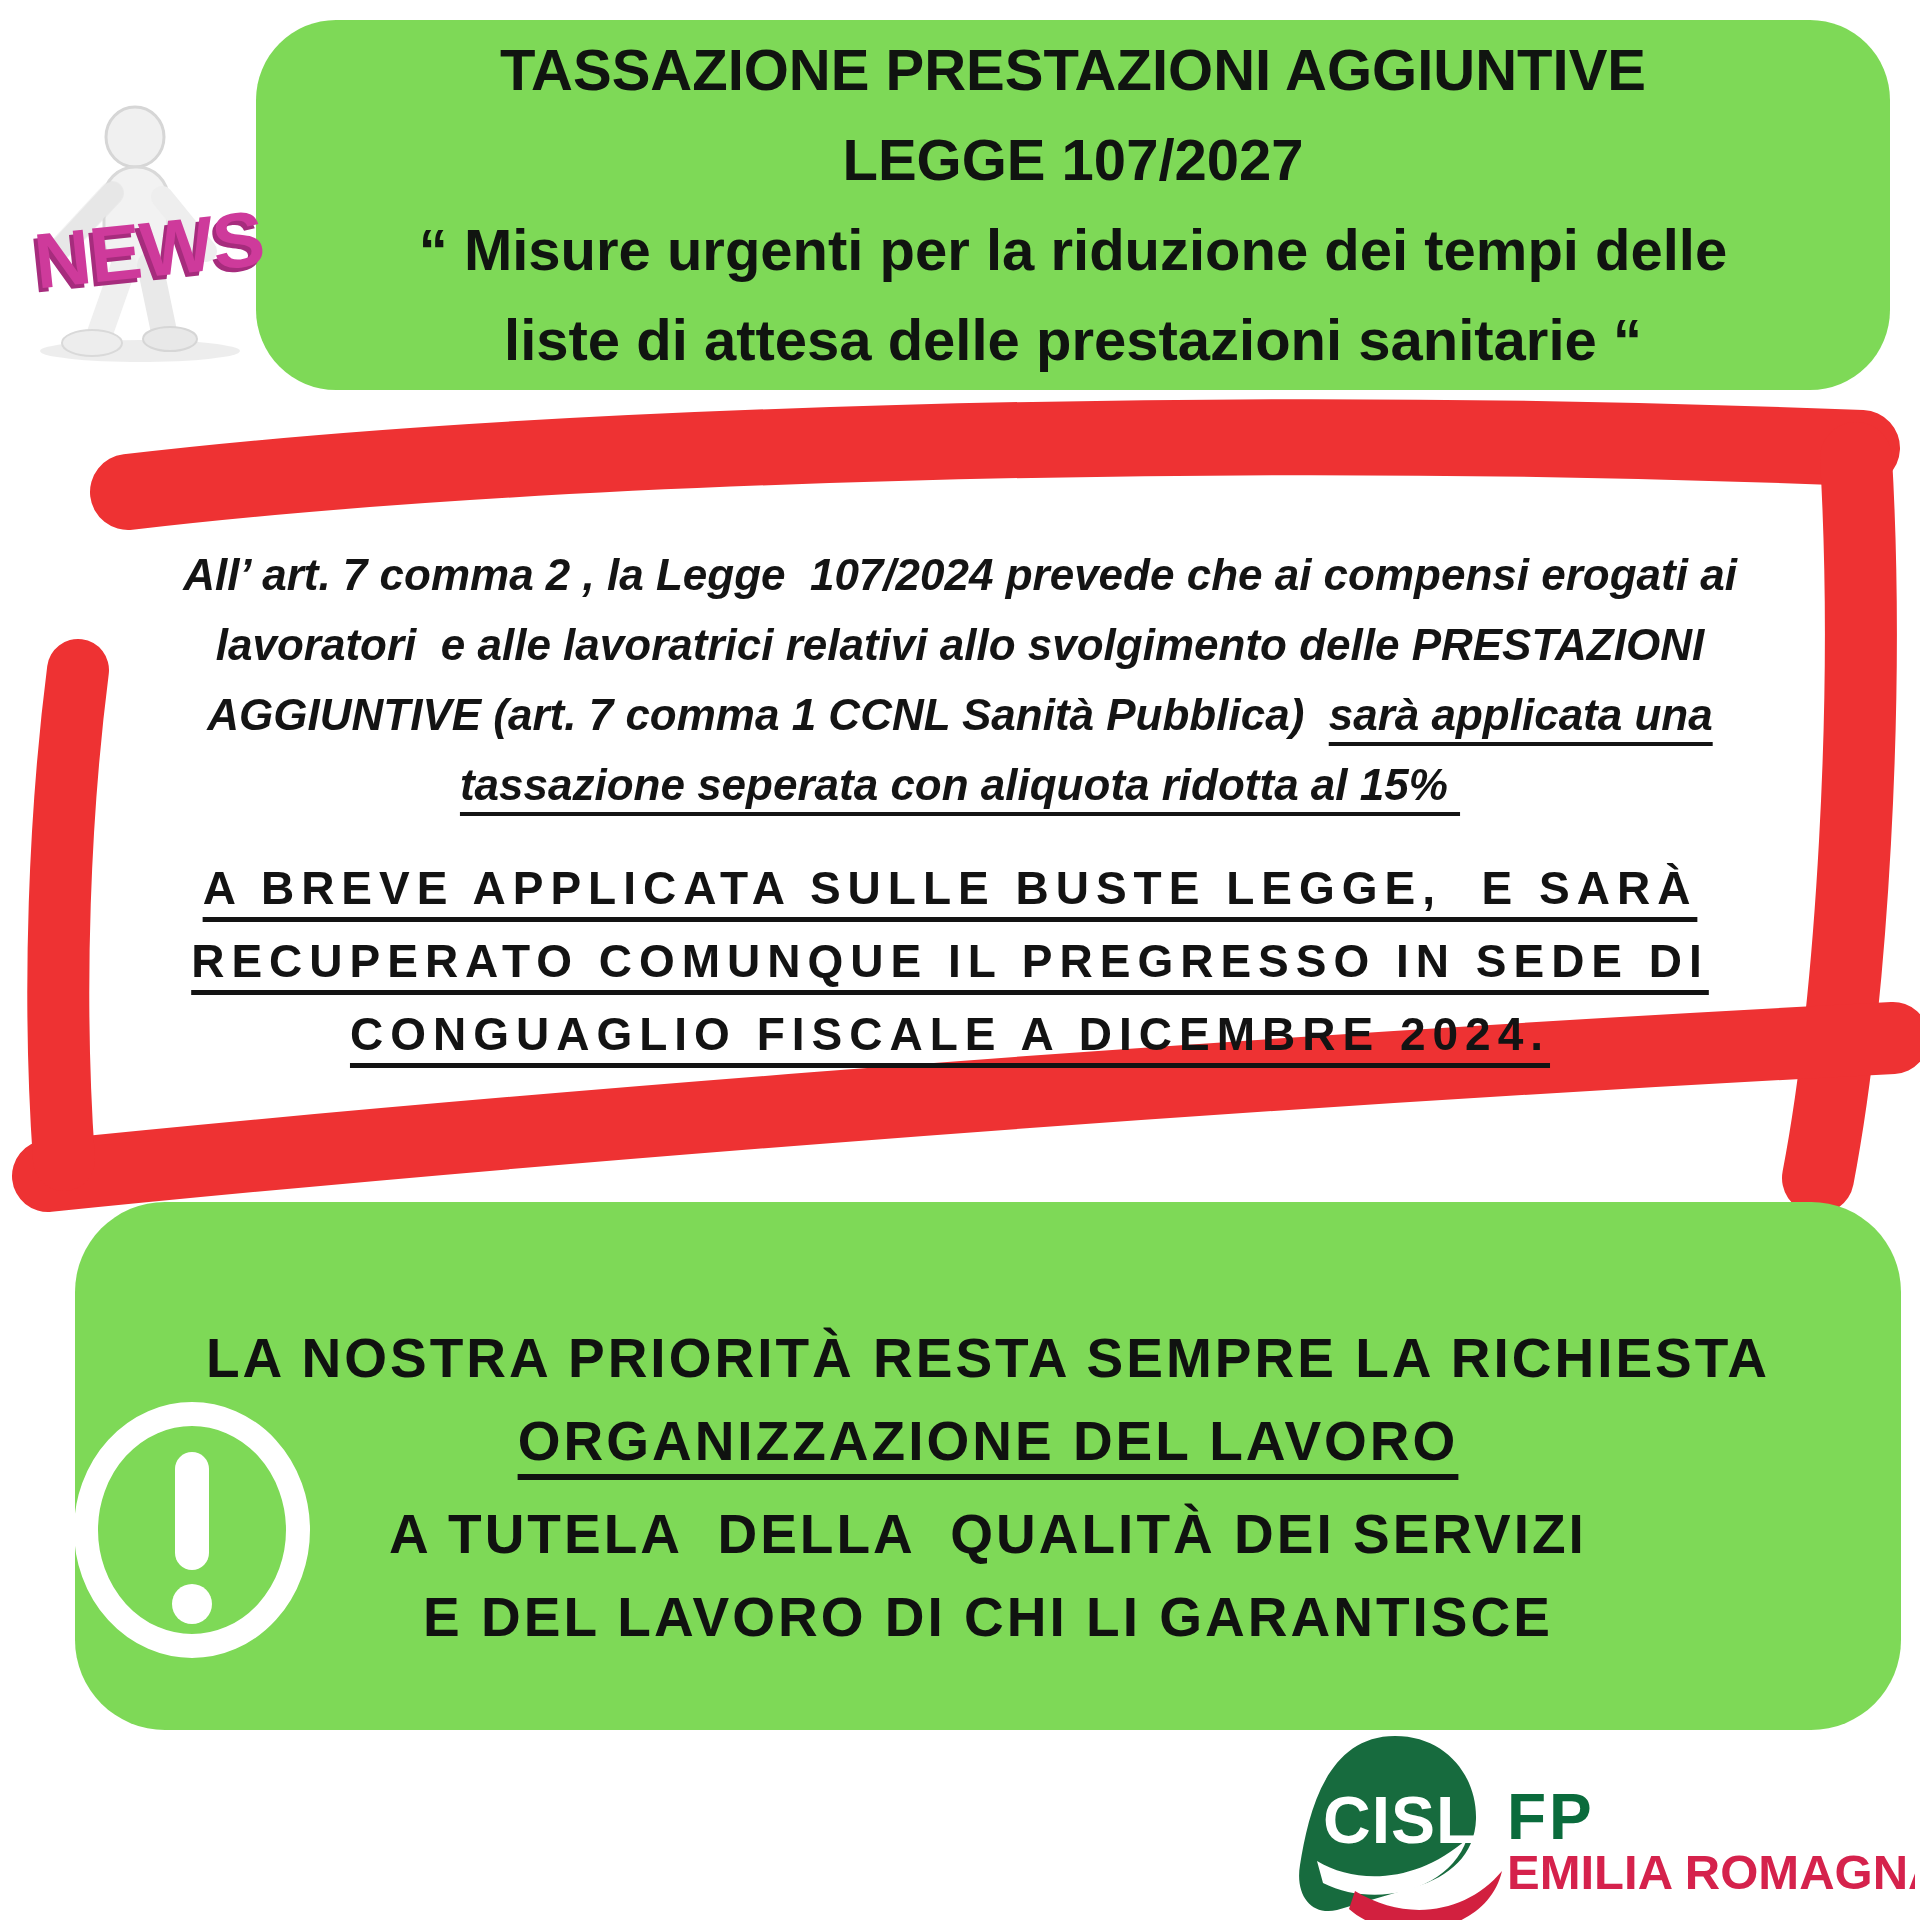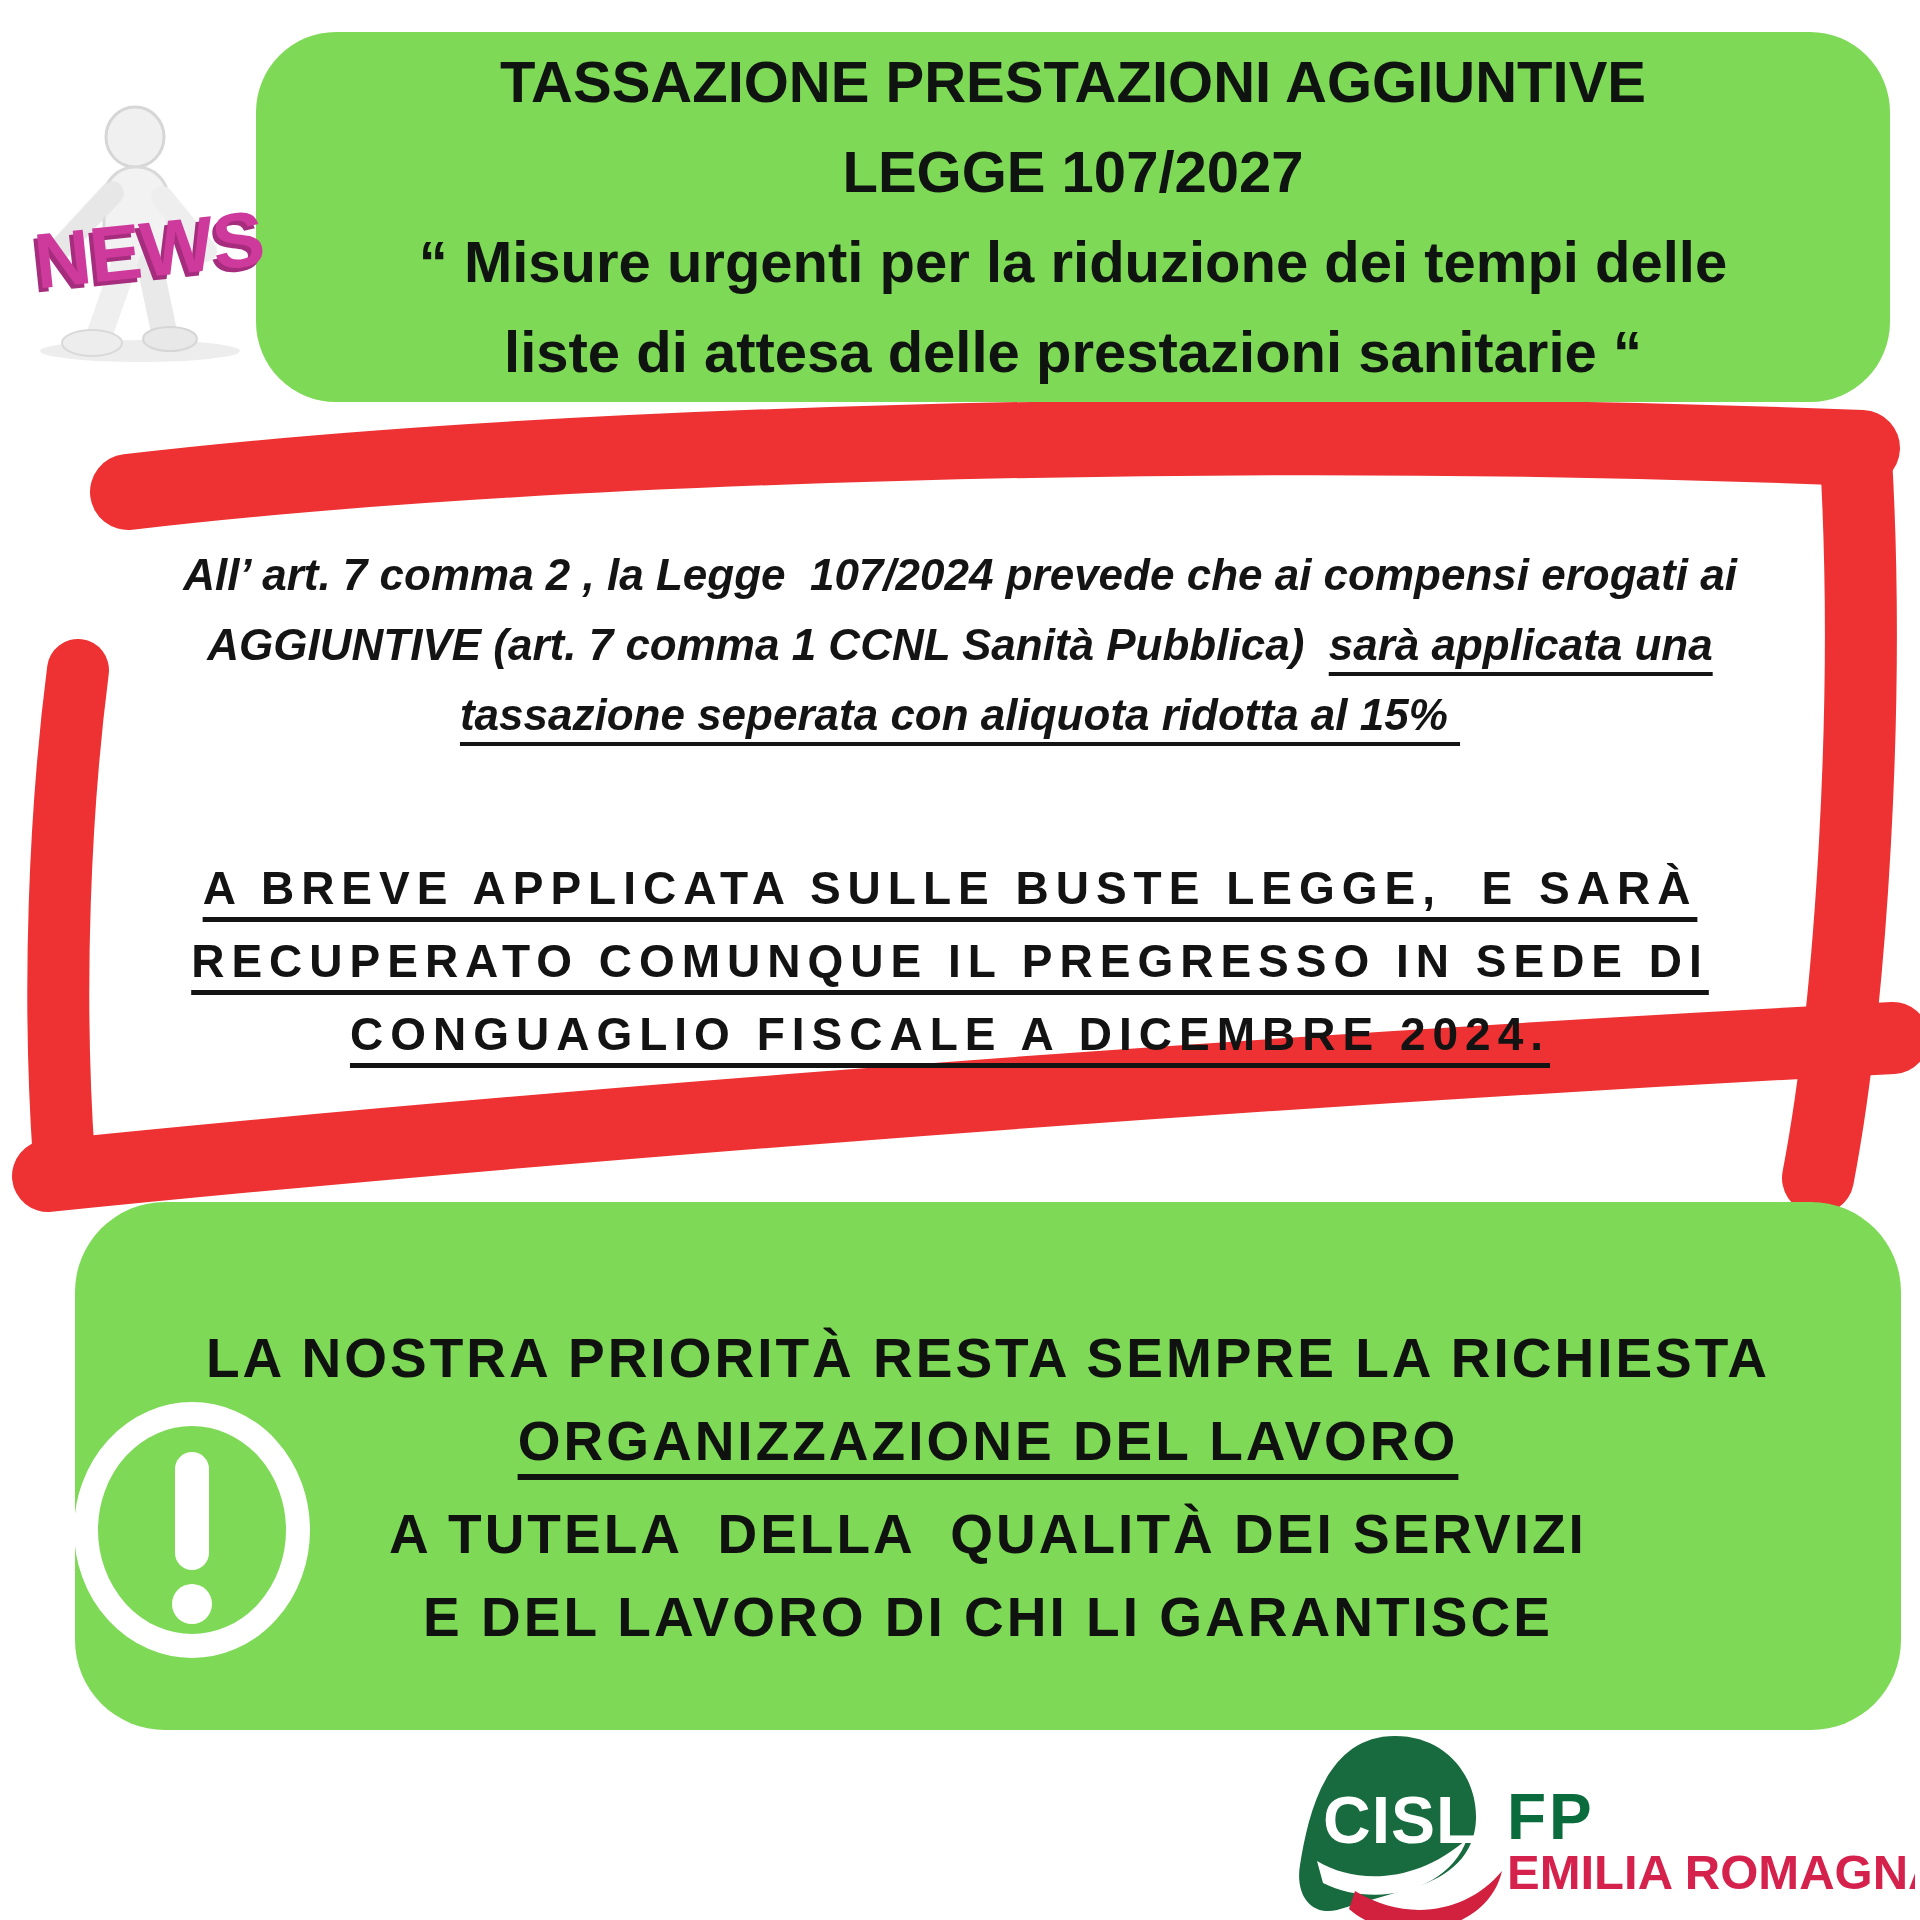--- a/index.html
+++ b/index.html
@@ -5,21 +5,21 @@
   html,body{margin:0;padding:0;background:#ffffff;}
   .canvas{
     position:relative;width:1920px;height:1920px;background:#ffffff;
     overflow:hidden;font-family:"Liberation Sans",sans-serif;color:#111;
   }
   .abs{position:absolute;}
   .line{white-space:pre;}
 
   
   .title-box{
-    left:256px;top:32px;width:1634px;height:370px;border-radius:80px;
+    left:256px;top:20px;width:1634px;height:370px;border-radius:80px;
     background:#7ED957;display:flex;flex-direction:column;justify-content:center;
     align-items:center;text-align:center;z-index:2;
   }
   .title-box .line{
     font-weight:700;font-size:58px;line-height:90px;color:#101410;
     letter-spacing:0px;
   }
 
   
   .news-art{left:0px;top:55px;width:310px;height:310px;z-index:3;}
@@ -107,20 +107,21 @@
     <g fill="none" stroke="#EE3233" stroke-linecap="round">
       <path d="M 128 492 C 520 446 1210 422 1862 448" stroke-width="76"></path>
       <path d="M 1856 458 C 1870 700 1852 1000 1818 1178" stroke-width="72"></path>
       <path d="M 48 1176 C 420 1138 1120 1078 1893 1038" stroke-width="72"></path>
       <path d="M 78 670 C 60 810 52 990 64 1160" stroke-width="62"></path>
     </g>
   </svg>
 
   <div class="abs law-text">
     <div class="line">All’ art. 7 comma 2 , la Legge  107/2024 prevede che ai compensi erogati ai</div>
+    <div class="line">lavoratori  e alle lavoratrici relativi allo svolgimento delle PRESTAZIONI</div>
     <div class="line"><span>AGGIUNTIVE (art. 7 comma 1 CCNL Sanità Pubblica)  </span><span class="u-thin">sarà applicata una</span></div>
     <div class="line"><span class="u-thin">tassazione seperata con aliquota ridotta al 15% </span></div>
   </div>
 
   <div class="abs warn-text">
     <div class="line">A BREVE APPLICATA SULLE BUSTE LEGGE,  E SARÀ</div>
     <div class="line">RECUPERATO COMUNQUE IL PREGRESSO IN SEDE DI</div>
     <div class="line">CONGUAGLIO FISCALE A DICEMBRE 2024.</div>
   </div>
 

